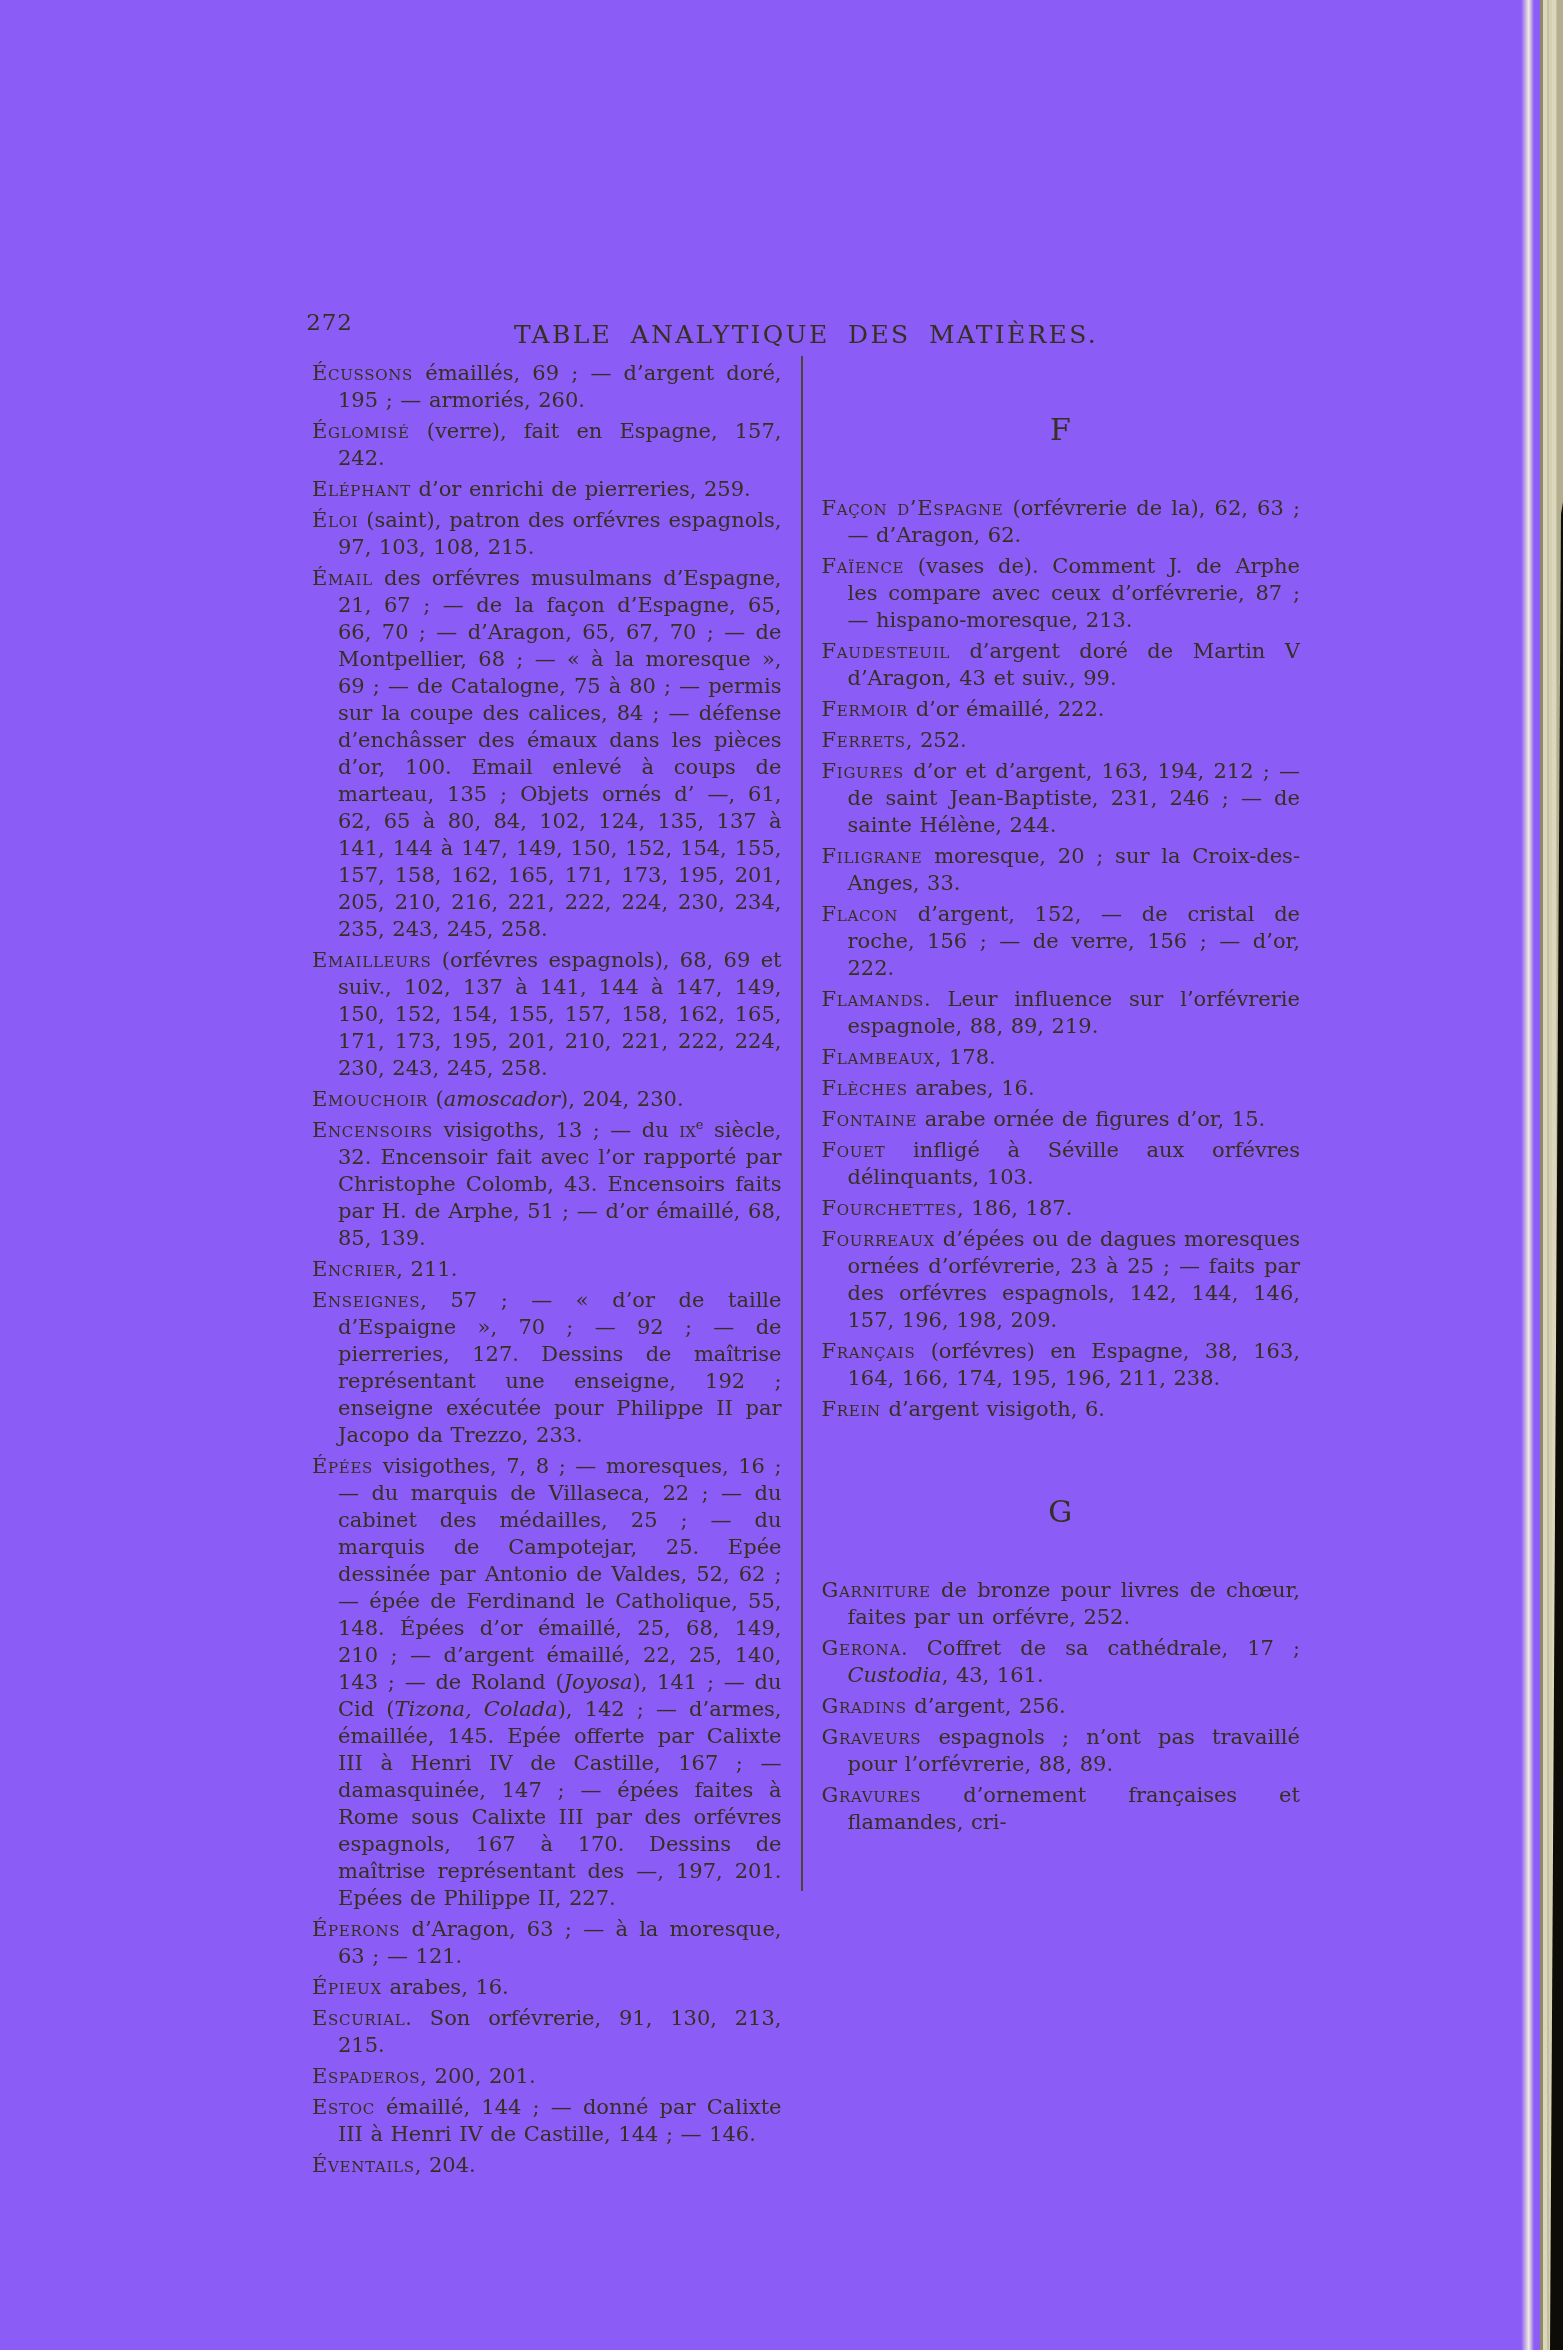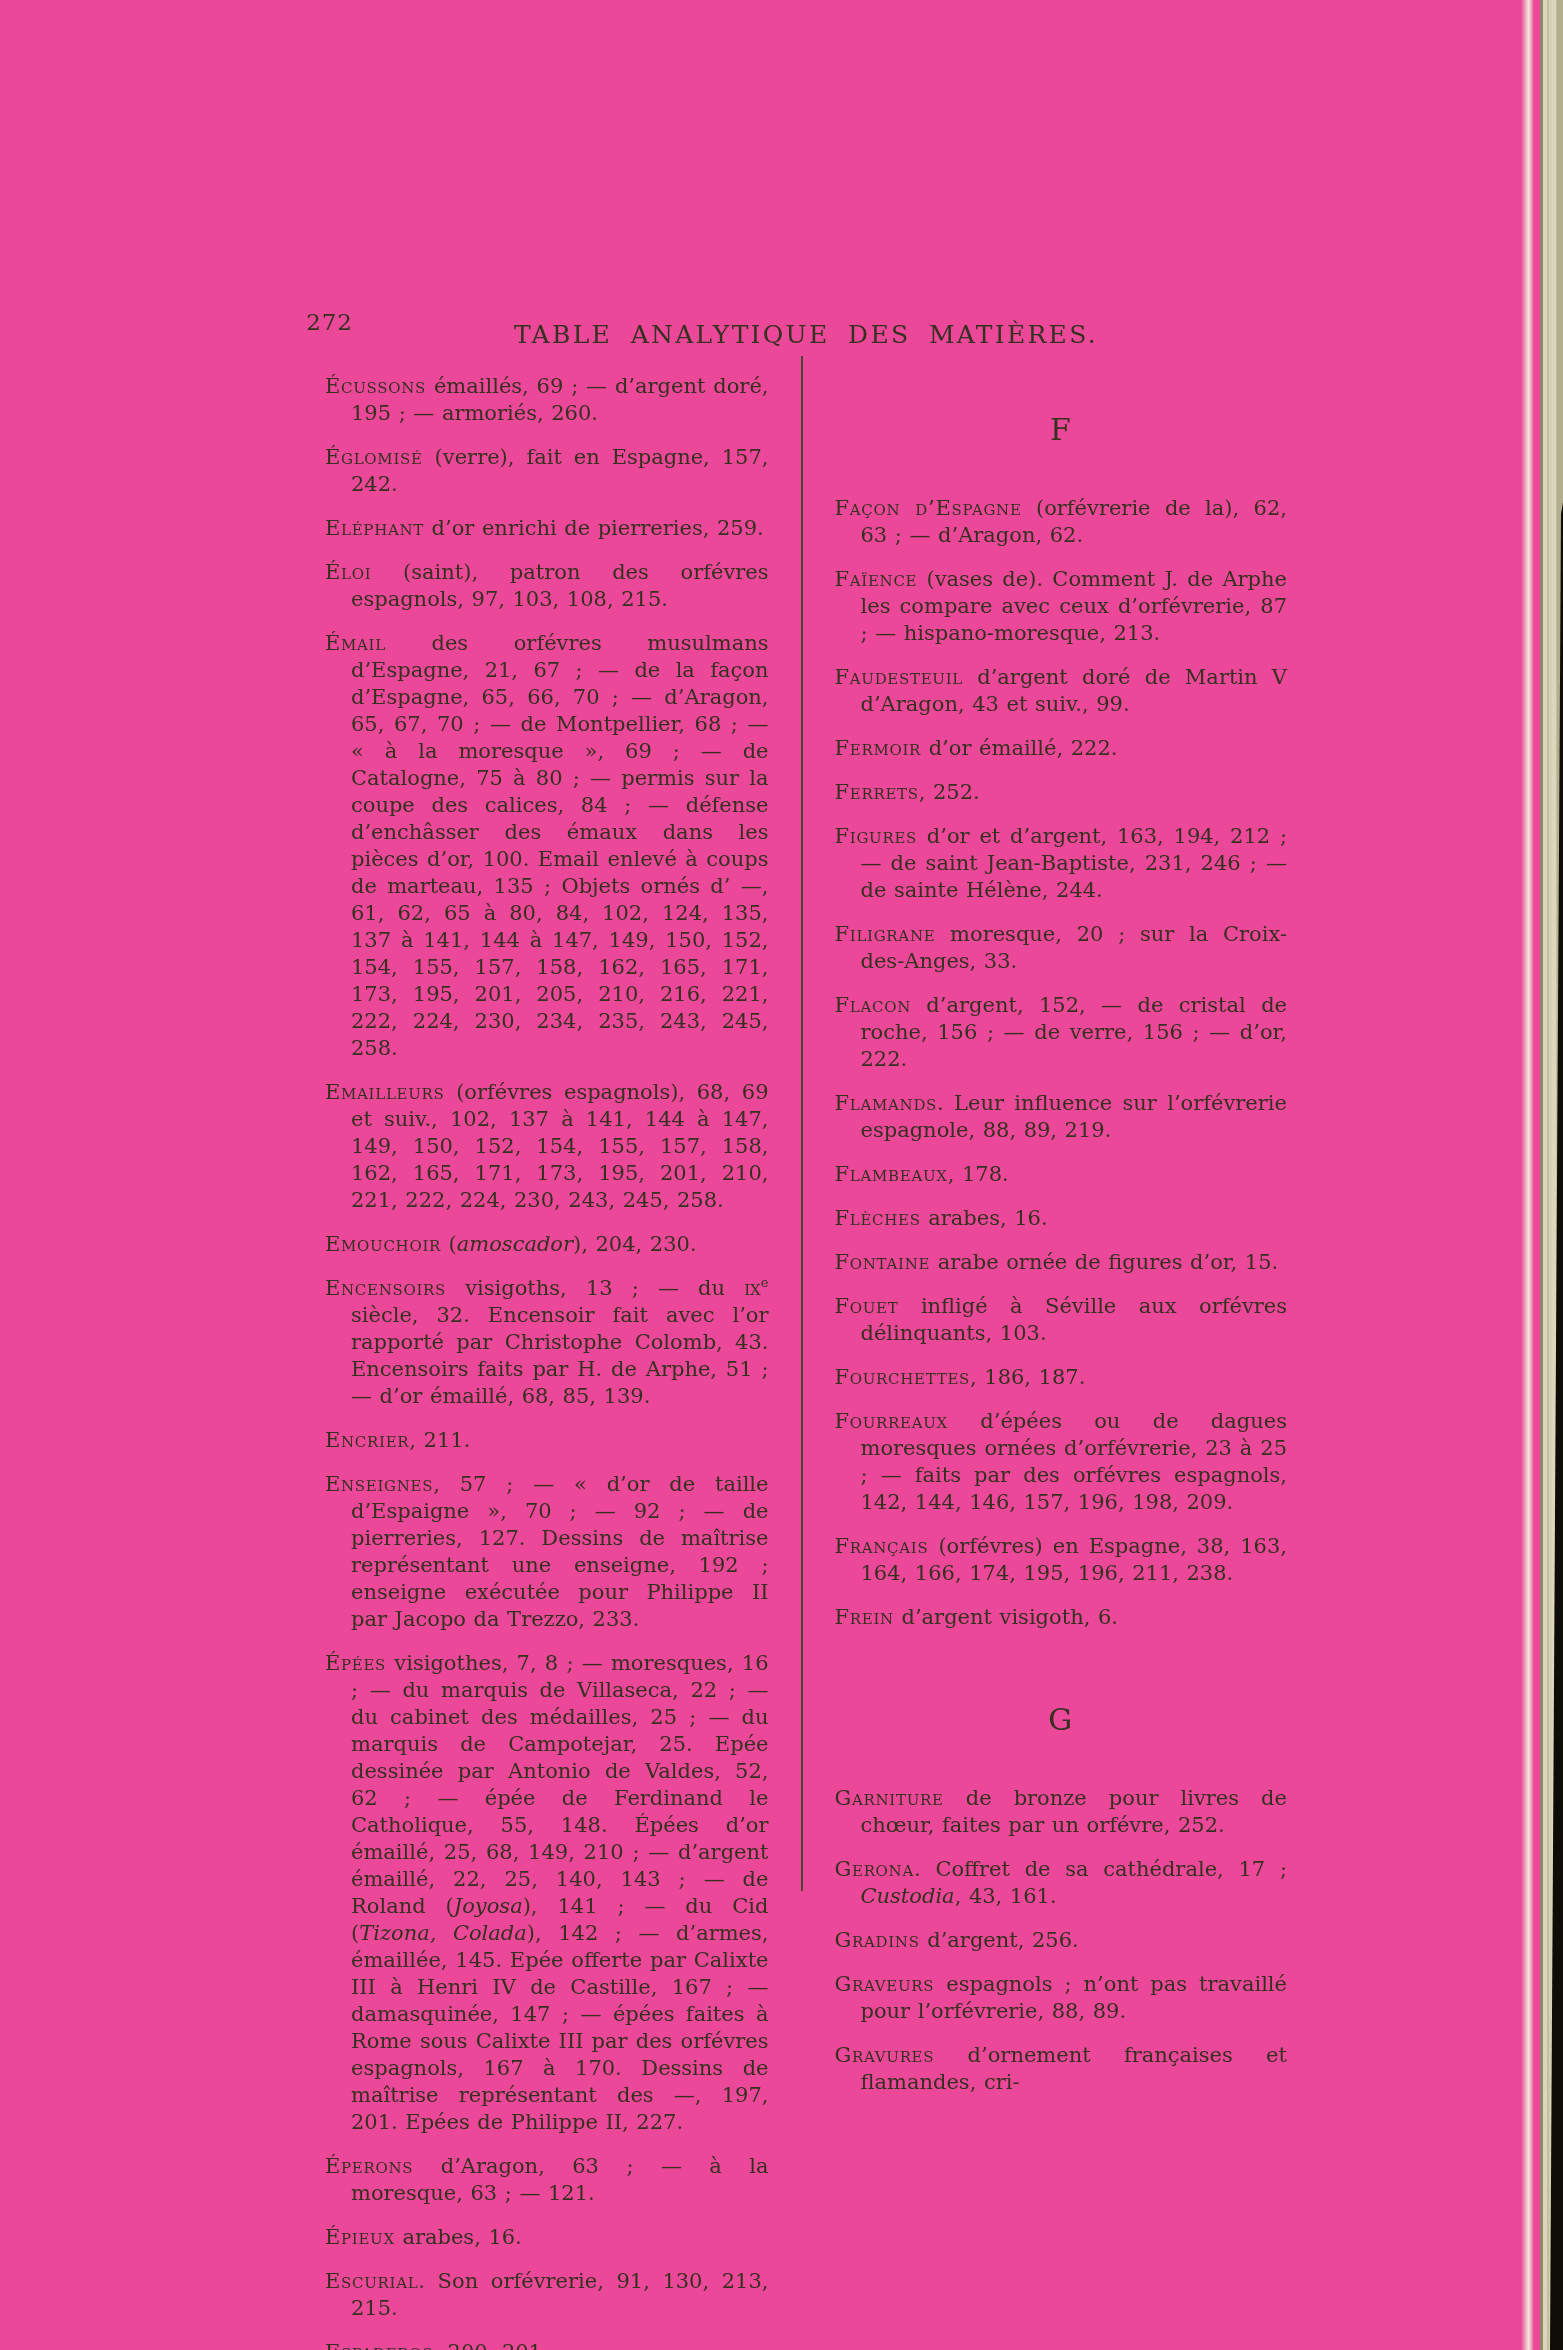--- a/index.html
+++ b/index.html
@@ -3,21 +3,21 @@
 <meta charset="utf-8">
 <style>
   html,body{margin:0;padding:0;background:#555;}
   .stage{
     position:relative;
     width:1564px;height:2351px;
     overflow:hidden;
     background:
       radial-gradient(ellipse 1286px 1745px at 40% 45%, rgba(255,255,250,0.20), rgba(0,0,0,0) 70%),
       linear-gradient(90deg,#ece8d7 0%,#ebe7d5 55%,#e9e5d2 80%,#e6e1cc 93%,#e3decа 96%,#e4dfc9 100%);
-    background-color:#ec4899;
+    background-color:#8b5cf6;
     font-family:"DejaVu Serif","Liberation Serif",serif;
     color:#35301f;
   }
   
   .edge-highlight{position:absolute;top:0;right:30px;width:13px;height:100%;
     background:linear-gradient(90deg,rgba(250,248,232,0),#f1eddb 60%,rgba(240,236,218,0));}
   .edge-line{position:absolute;top:0;right:21px;width:2.8px;height:100%;background:#8d8869;}
   .edge-pages{position:absolute;top:0;right:7.3px;width:13.8px;height:100%;
     background:repeating-linear-gradient(90deg,#dcd7bc 0 3.7px,#c4bf9f 3.7px 5.5px,#d5d0b4 5.5px 9.2px);}
   .edge-dark{position:absolute;top:0;right:0;width:7.3px;height:100%;background:#b4ae90;}
@@ -25,21 +25,21 @@
     clip-path:polygon(1561px 514px,1564px 496px,1564px 2351px,1550px 2351px);}
   .content{position:absolute;left:308px;top:303px;width:996px;}
   .pg-header{position:relative;height:40px;}
   .pg-num{position:absolute;left:-1.8px;top:5.5px;font-size:23px;letter-spacing:0.9px;}
   .pg-title{position:absolute;left:0;right:0;text-align:center;top:17px;
     font-size:25px;letter-spacing:2.3px;word-spacing:8.3px;white-space:nowrap;}
   .cols{display:flex;margin-top:13px;}
   .col-left{width:478px;}
   .col-right{width:487px;margin-left:32px;}
   .divider{position:absolute;left:801px;top:356px;width:1.8px;height:1535px;background:#4b4534;}
-  .entry{margin:17px;font-size:21px;line-height:27px;text-align:justify;
+  .entry{margin:4px;font-size:21px;line-height:27px;text-align:justify;
     padding-left:26px;text-indent:-26px;word-spacing:0.9px;}
   .seg-head{font-variant:small-caps;letter-spacing:0.7px;}
   .seg-i{font-style:italic;}
   .seg-sc{font-variant:small-caps;}
   .seg-sup{vertical-align:super;font-size:0.62em;line-height:0;}
   .section-head{margin:72px 0 49px;text-align:center;font-size:30px;line-height:33px;letter-spacing:0.9px;}
   .col-right .section-head:first-child{margin-top:57px;}
 </style>
 </head>
 <body>

